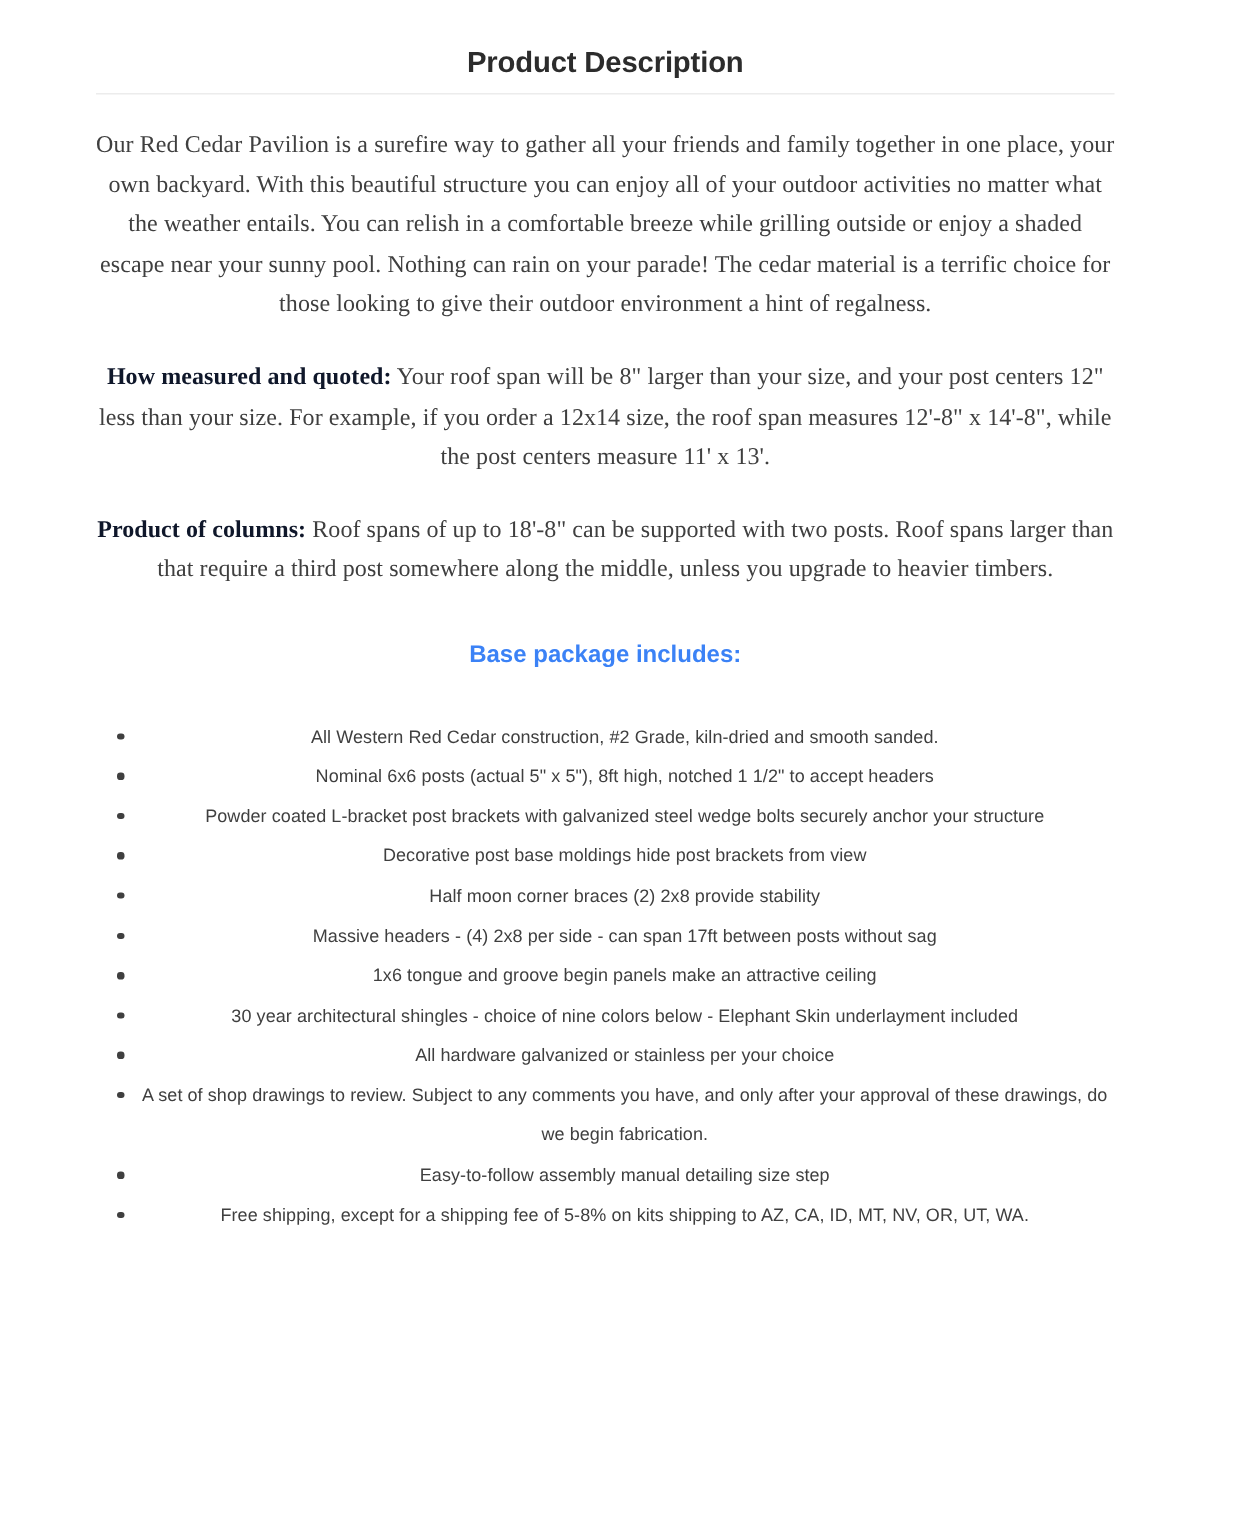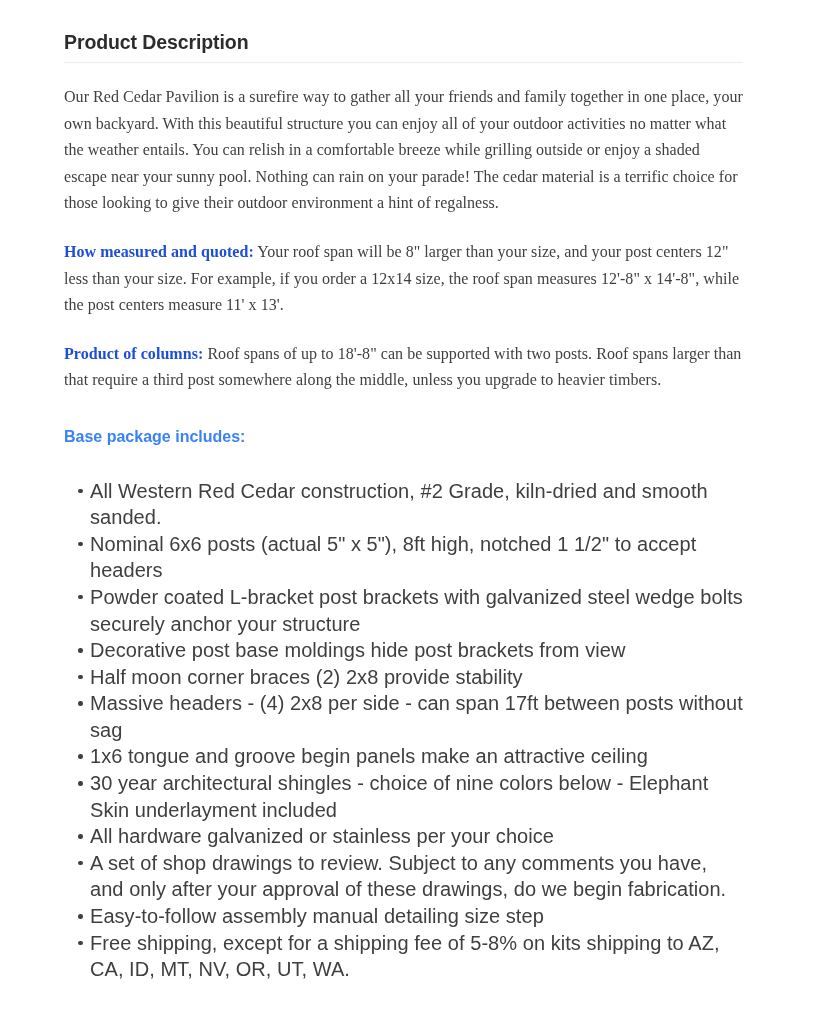--- a/index.html
+++ b/index.html
@@ -14,20 +14,21 @@
     -webkit-font-smoothing: antialiased;
     overflow: hidden;
   }
   .page {
     width: 823px;
     height: 1024px;
     background: #ffffff;
     position: relative;
     box-sizing: border-box;
     padding: 0;
+    text-align: center;
   }
   .content {
     position: absolute;
     left: 64px;
     top: 0;
     width: 679px;
   }
   .section-title {
     font-size: 19.5px;
     font-weight: bold;
@@ -54,40 +55,40 @@
   p.para {
     margin: 0;
     padding-top: 22px;
     font-family: Liberation Serif, serif;
   }
   p.para.first {
     padding-top: 21px;
   }
   .lead {
     font-weight: bold;
-    color: #1d4ed8;
+    color: #0f172a;
   }
   .list-heading {
     font-size: 16px;
     font-weight: bold;
     color: #3b82f6;
     margin: 0;
     padding-top: 30px;
     line-height: 26.6px;
   }
   ul.pkg-list {
     list-style: none;
     margin: 0;
     padding: 0;
     padding-top: 27px;
   }
   ul.pkg-list li {
     position: relative;
     padding-left: 26px;
-    font-size: 20px;
+    font-size: 12px;
     line-height: 26.6px;
     color: #3f3f3f;
     margin: 0 0 0 0;
     letter-spacing: 0.05px;
   }
   ul.pkg-list li .bullet-dot {
     position: absolute;
     left: 14px;
     top: 11px;
     width: 4.5px;

